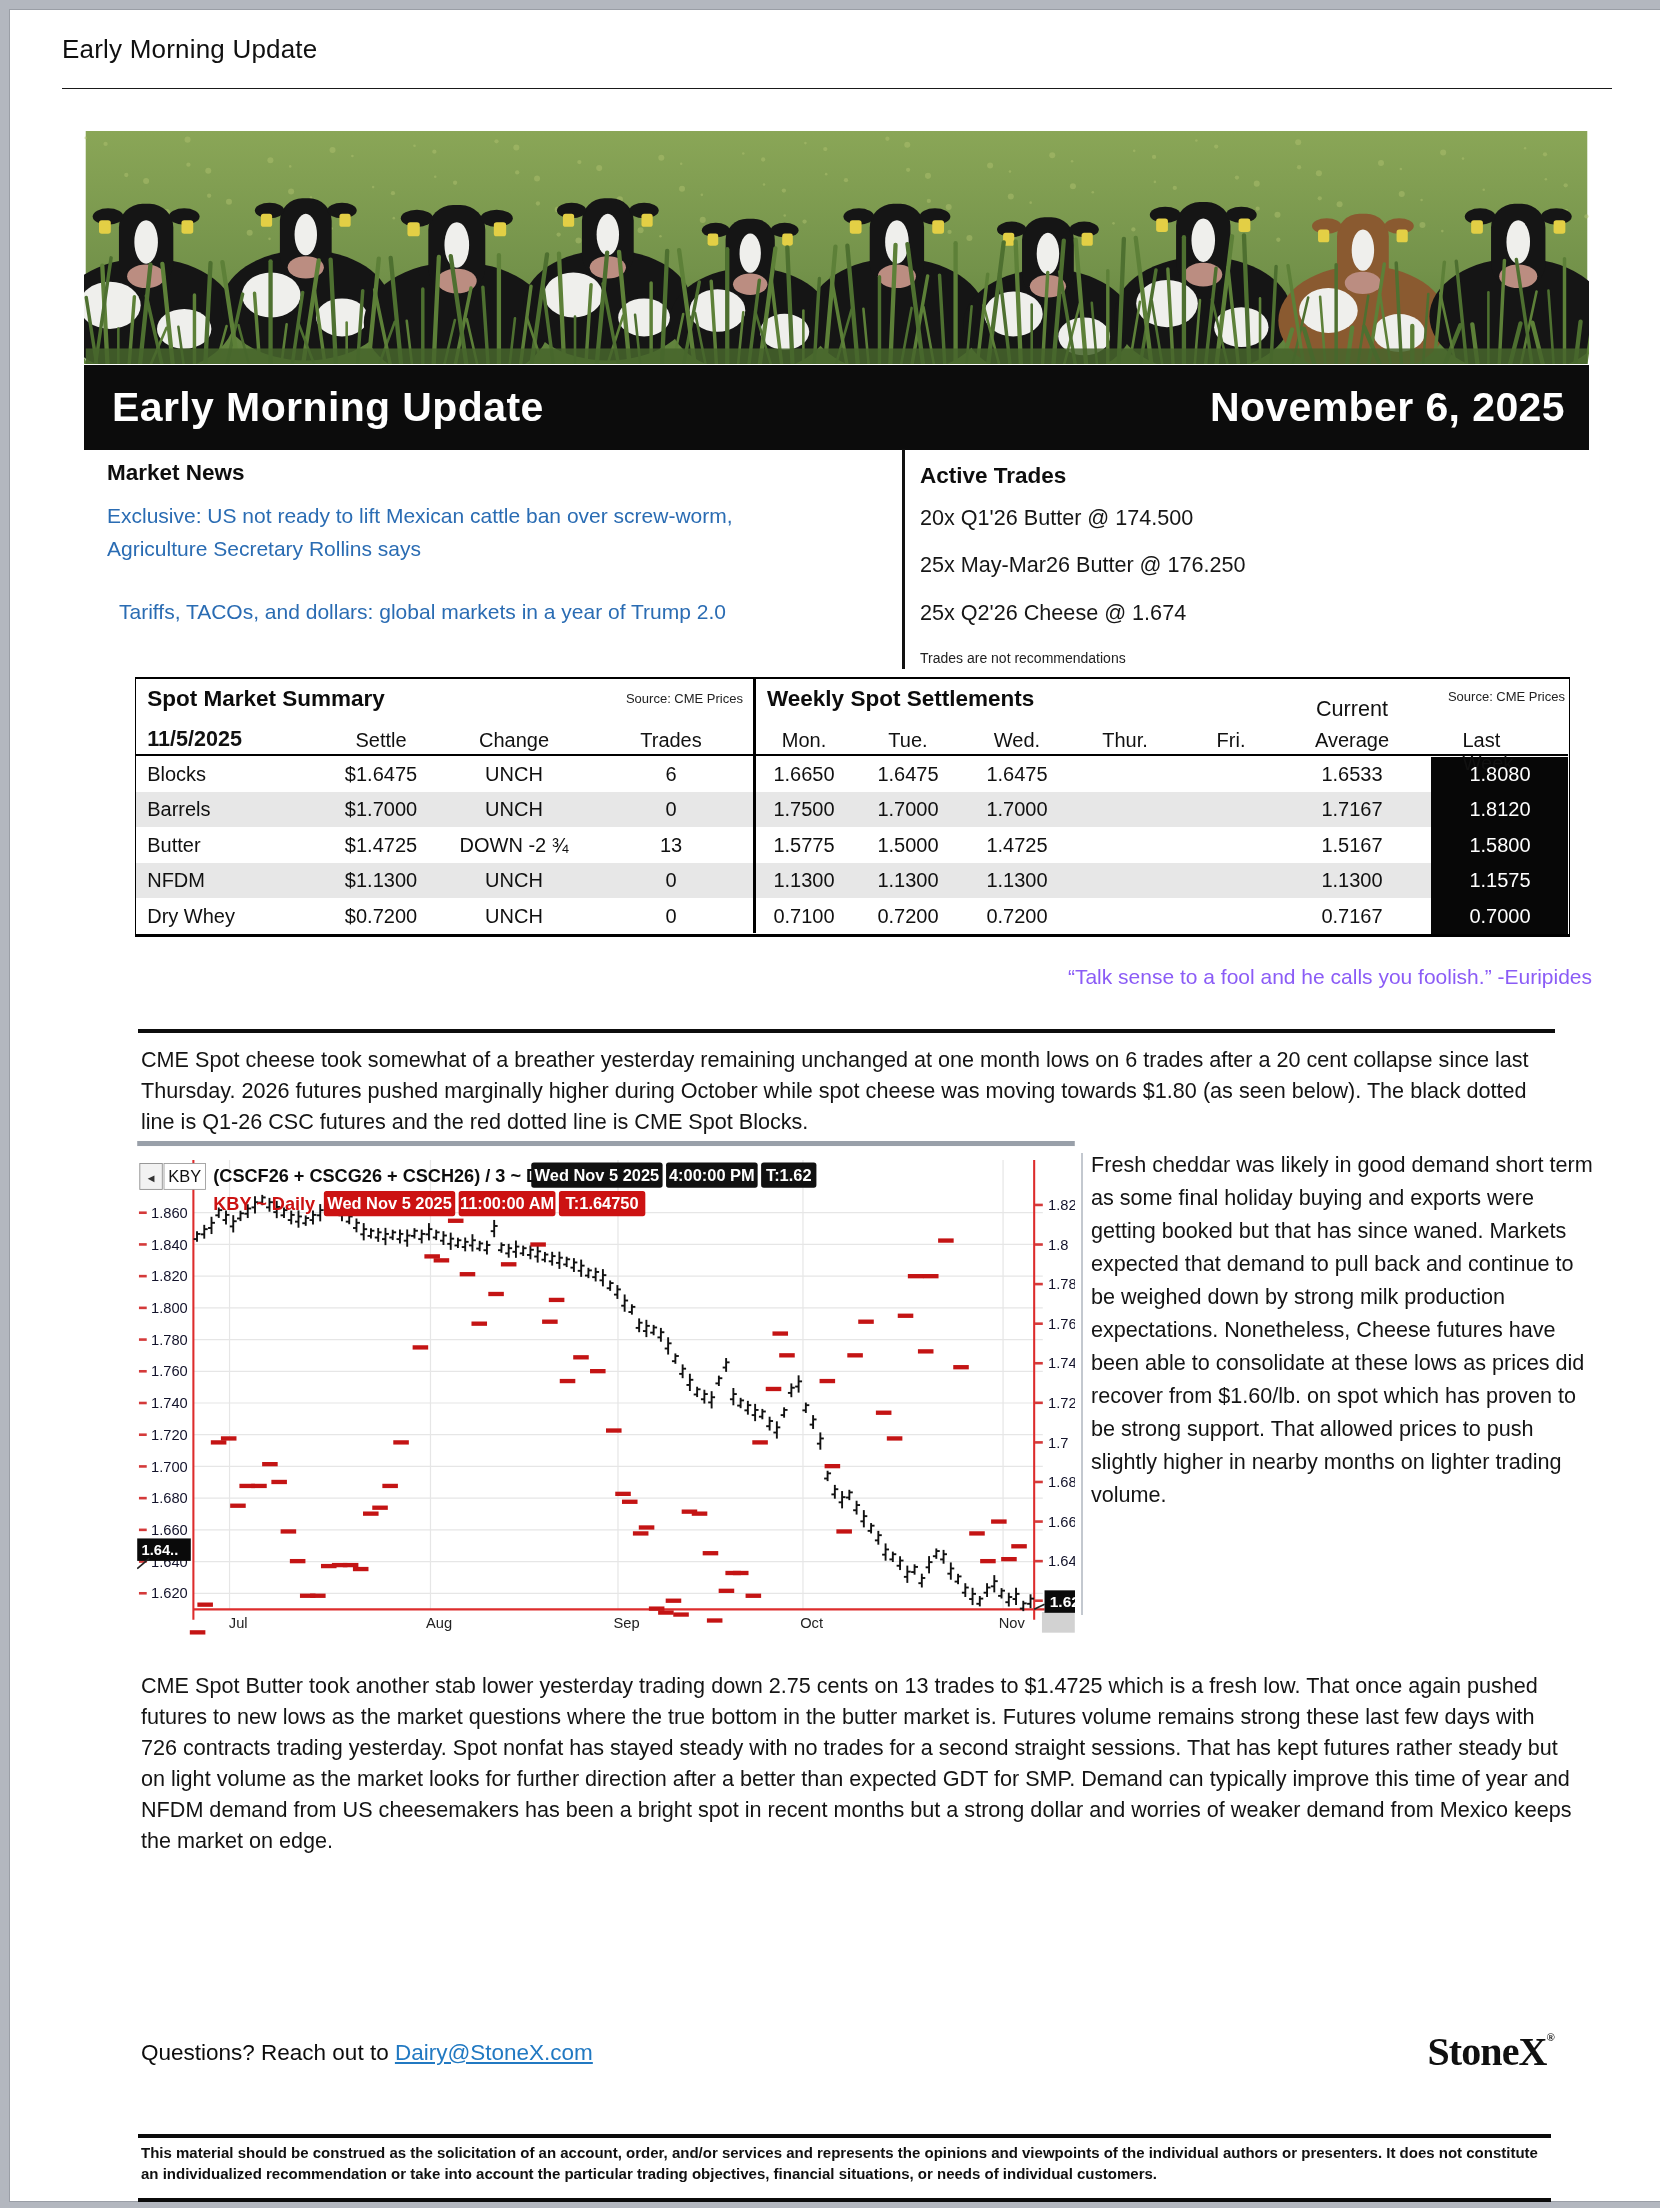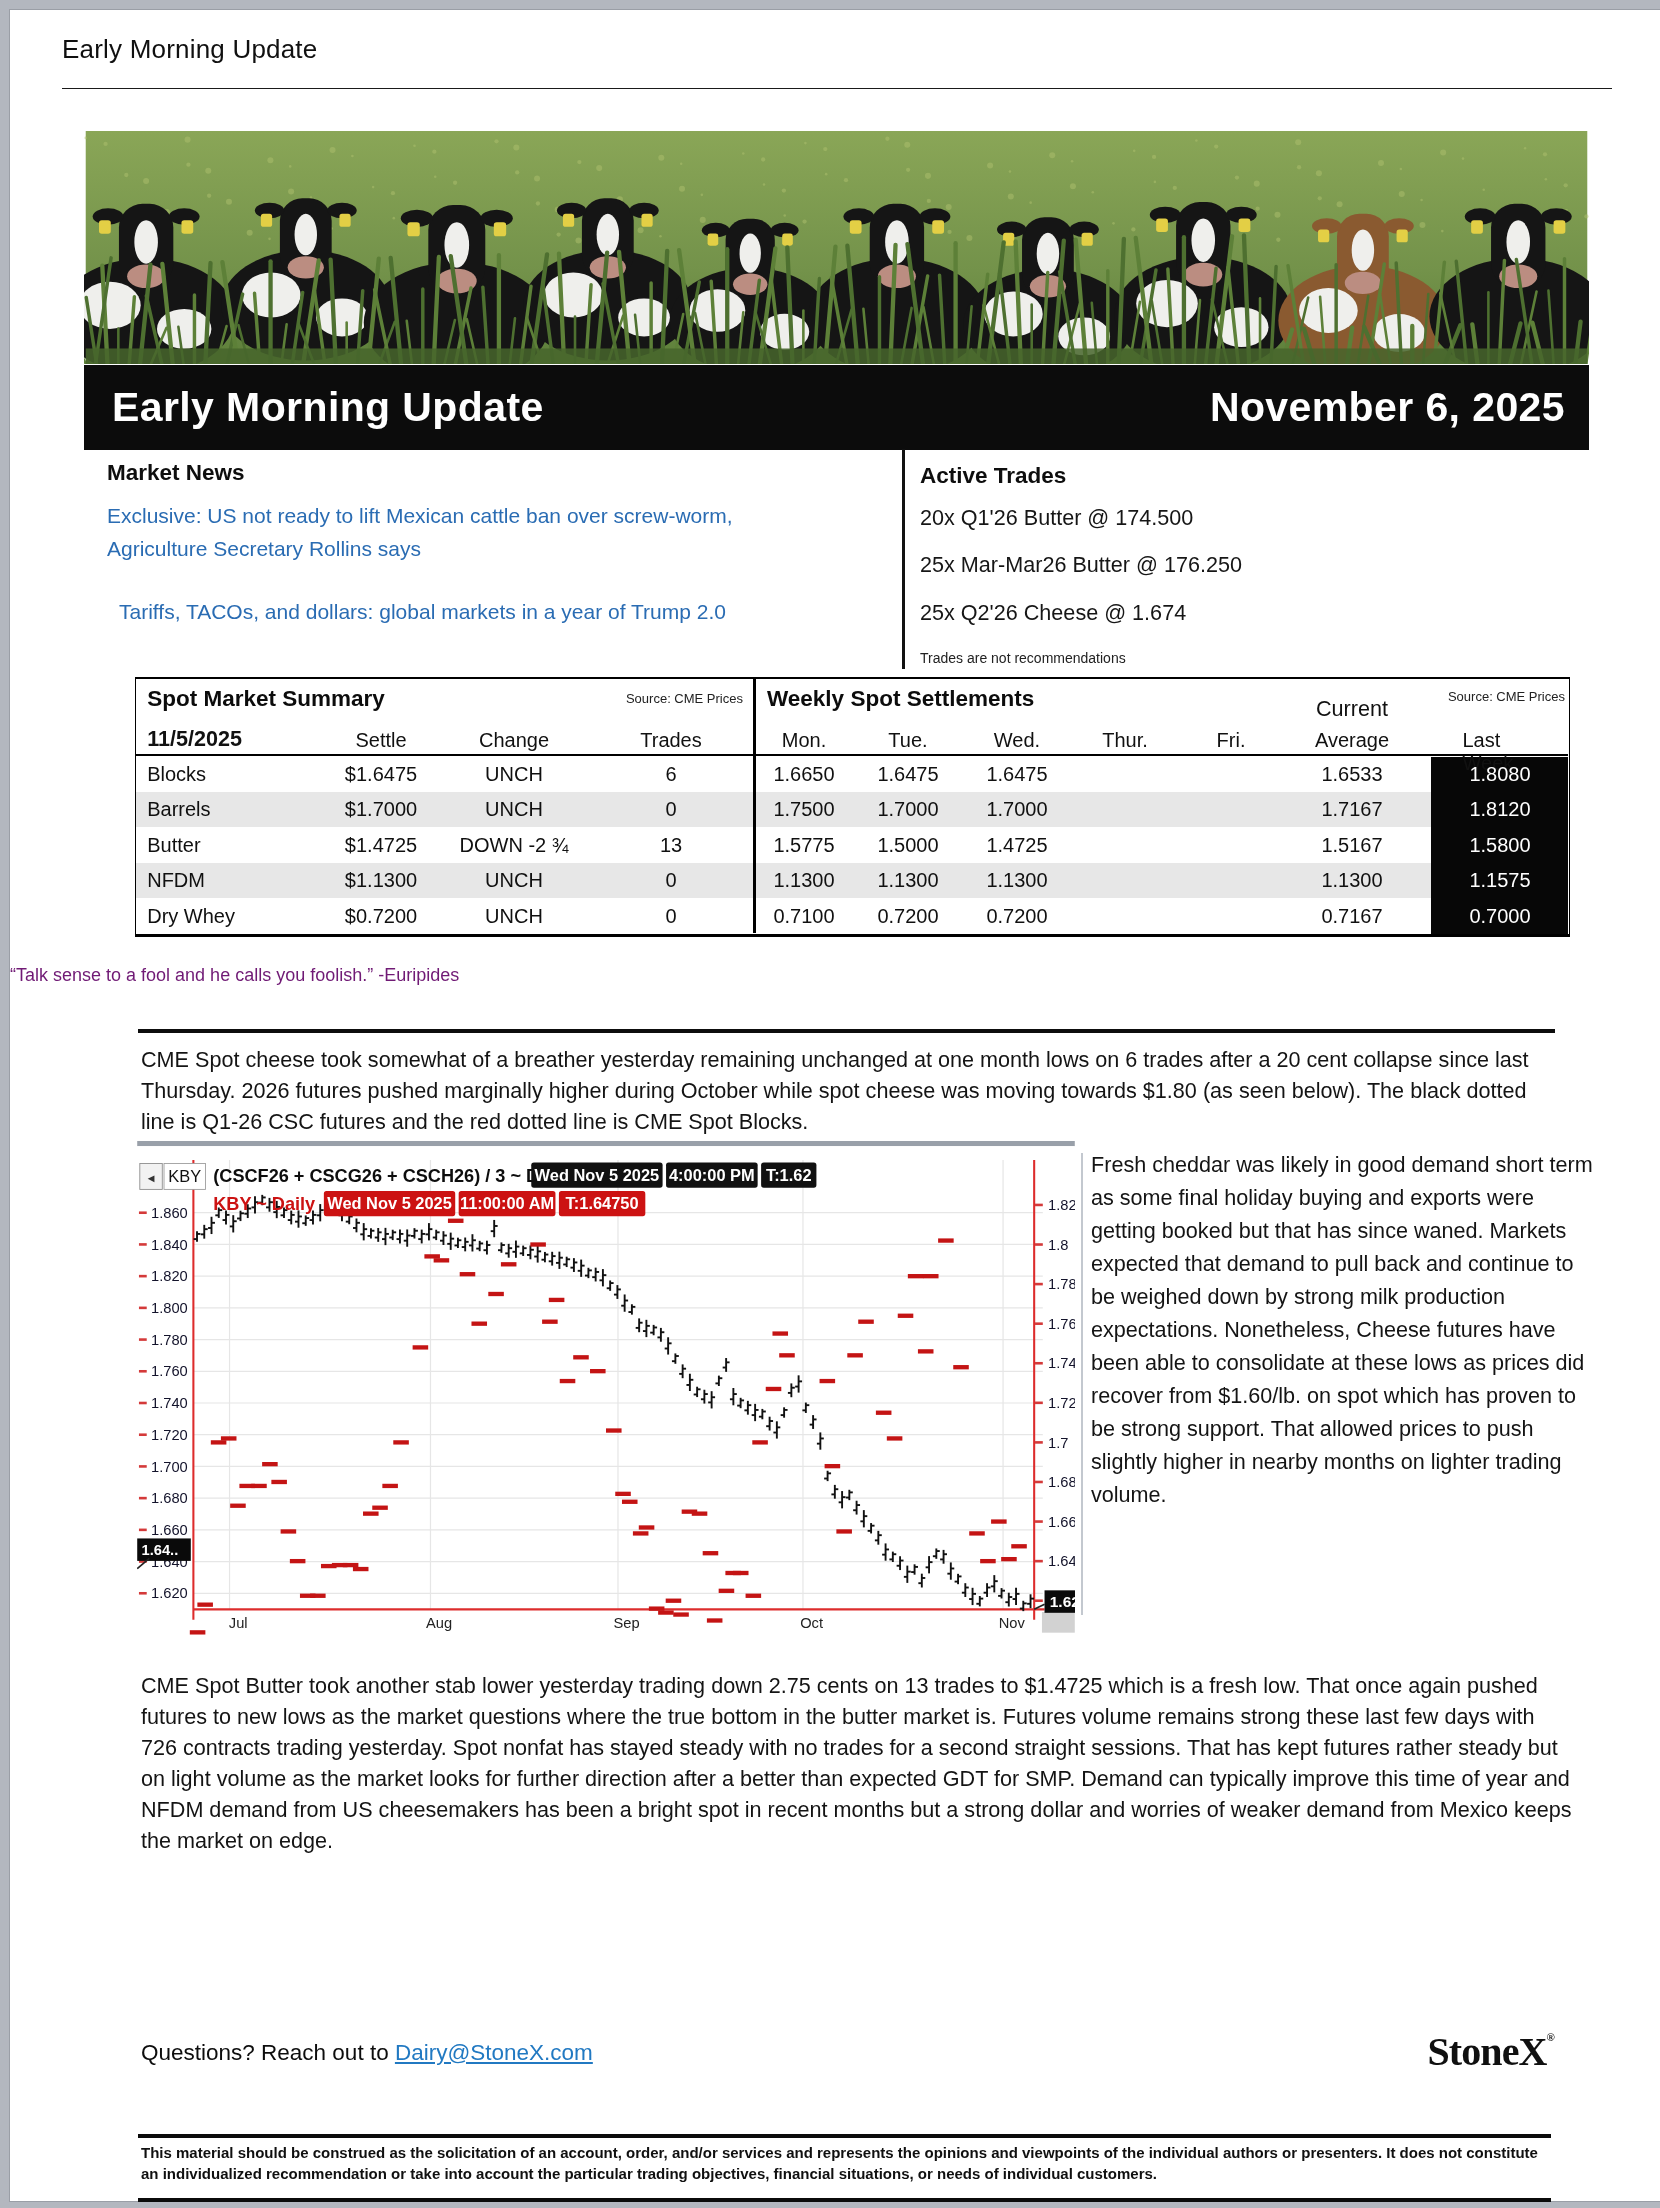--- a/index.html
+++ b/index.html
@@ -28,21 +28,21 @@
   .tbl-src{font-size:13px;color:#222;}
   .hcell{font-size:20px;color:#111;}
   .hline{left:0;top:75px;width:1432px;height:2.6px;background:#000;}
   .rt-divider{left:617px;top:0;width:2.6px;height:254px;background:#000;}
   .shade{background:#e7e7e7;}
   .trow{position:absolute;height:35px;}
   .cell{position:absolute;top:50%;transform:translateY(-50%);font-size:20px;color:#101010;white-space:nowrap;}
   .ctr{transform:translate(-50%,-50%);}
   .lw-col{left:1295px;top:78px;width:137px;height:177px;background:#070707;}
   .lw-val{color:#fff;}
-  .quote{left:0px;top:955px;width:1582px;text-align:left;font-size:18px;color:#701a75;}
+  .quote{left:0px;top:955px;width:1582px;text-align:right;font-size:21px;color:#8b5cf6;}
   .rule2{left:128px;top:1019px;width:1417px;height:4.3px;background:#0d0d0d;}
   .para{font-size:21.6px;line-height:31px;color:#141414;}
   .cheese-p{left:131px;top:1034px;width:1425px;}
   .chart-wrap{left:127px;top:1131px;width:938px;height:496px;}
   .cheddar-border{left:1071px;top:1143px;width:1.7px;height:462px;background:#c3c8cf;}
   .cheddar-p{left:1081px;top:1138px;width:508px;font-size:21.6px;line-height:33px;color:#141414;}
   .butter-p{left:131px;top:1660px;width:1432px;}
   .footer-q{left:131px;top:2030px;font-size:22.5px;font-weight:400;color:#0d0d0d;}
   .footer-q a{color:#2179c2;text-decoration:underline;cursor:pointer;}
   .logo{right:114px;top:2018px;font-family:"Liberation Serif",serif;font-size:40px;font-weight:700;color:#101010;letter-spacing:-0.9px;text-align:right;}
@@ -455,21 +455,21 @@
     </div>
 
     <div class="abs sec-h news-h">Market News</div>
     <div class="abs news-link nl1">Exclusive: US not ready to lift Mexican cattle ban over screw-worm, Agriculture Secretary Rollins says</div>
     <div class="abs news-link nl2">Tariffs, TACOs, and dollars: global markets in a year of Trump 2.0</div>
 
     <div class="abs col-divider"></div>
 
     <div class="abs sec-h at-h">Active Trades</div>
     <div class="abs trade tr1">20x Q1'26 Butter @ 174.500</div>
-    <div class="abs trade tr2">25x Mar-Mar26 Butter @ 176.250</div>
+    <div class="abs trade tr2">25x May-Mar26 Butter @ 176.250</div>
     <div class="abs trade tr3">25x Q2'26 Cheese @ 1.674</div>
     <div class="abs at-note">Trades are not recommendations</div>
 
     <div class="abs tables" id="tables">
         <div class="abs shade" style="left:0;top:113px;width:617px;height:35px"></div>
         <div class="abs shade" style="left:620px;top:113px;width:675px;height:35px"></div>
         <div class="abs shade" style="left:0;top:184px;width:617px;height:35px"></div>
         <div class="abs shade" style="left:620px;top:184px;width:675px;height:35px"></div>
         <div class="abs lw-col"></div>
         <div class="abs tbl-title" style="left:11.2px;top:7px">Spot Market Summary</div>

